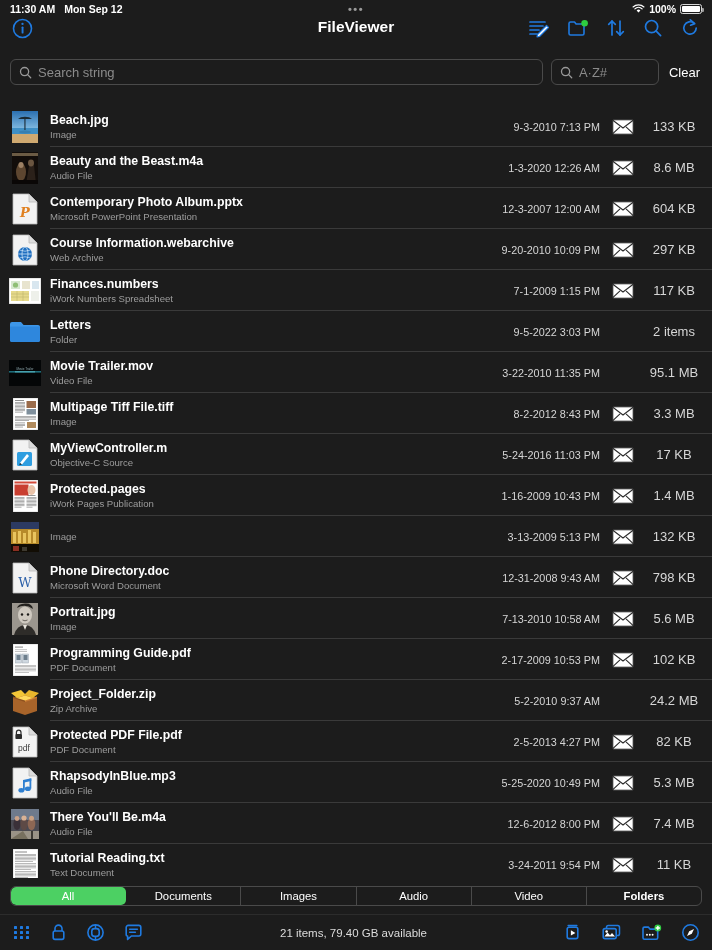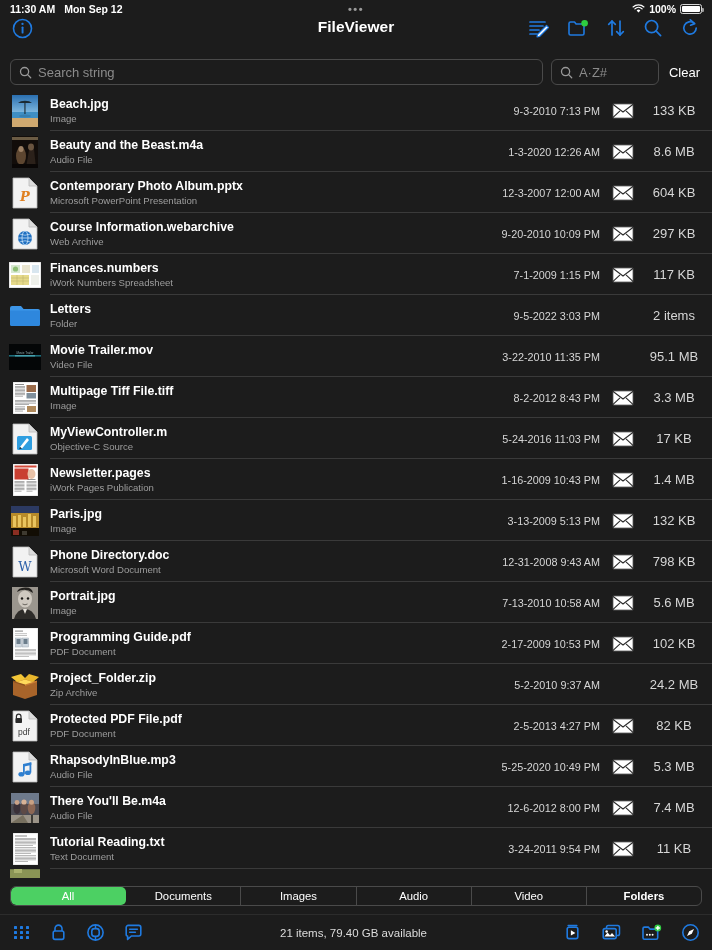--- a/index.html
+++ b/index.html
@@ -81,21 +81,21 @@
   .searchfield.az { flex: 0 0 108px; }
   .sf-text { color: #8b8b8b; font-size: 13px; }
   .clear-btn {
     color: #fff; font-size: 13px; padding: 0 2px; cursor: pointer;
     flex: 0 0 auto;
   }
 
   
   .filelist {
     flex: 1 1 auto; overflow: hidden;
-    background: #1c1c1c; position: relative;
+    background: #1c1c1c; position: relative; margin-top: 16px;
   }
   .row {
     height: 41px; display: flex; align-items: center;
     padding-left: 8px; position: relative; cursor: default;
   }
   .row::after {
     content: ""; position: absolute; left: 50px; right: 0; bottom: 0;
     height: 1px; background: #3a3a3a;
   }
   .thumb {
@@ -528,21 +528,21 @@
         <rect x="13.5" y="19.8" width="10" height="0.7"></rect>
               <rect x="13.5" y="21.2" width="10" height="0.7"></rect>
         <rect x="13.5" y="22.6" width="10" height="0.7"></rect>
               <rect x="13.5" y="24" width="10" height="0.7"></rect>
         <rect x="13.5" y="25.4" width="10" height="0.7"></rect>
               <rect x="13.5" y="26.8" width="6" height="0.7"></rect>
       </g>
     </svg>
         </div>
         <div class="rowmain">
-          <div class="fname">Newsletter.pages</div>
+          <div class="fname">Protected.pages</div>
           <div class="fkind">iWork Pages Publication</div>
         </div>
         <div class="fdate">1-16-2009 10:43 PM</div>
         <div class="mailcell">
           <svg width="22" height="16" viewBox="0 0 22 16">
   <rect x="0.8" y="0.8" width="20.4" height="14.4" rx="1" fill="#ffffff" stroke="#2b2b2b" stroke-width="1"></rect>
   <path d="M0.8 1.3 L11 9 L21.2 1.3" fill="none" stroke="#2b2b2b" stroke-width="1.1"></path>
   <path d="M0.8 14.7 L8 7.8 M21.2 14.7 L14 7.8" fill="none" stroke="#2b2b2b" stroke-width="1.1"></path>
 </svg>
         </div>
@@ -560,21 +560,20 @@
         <rect x="12" y="11" width="3" height="10"></rect>
               <rect x="17" y="8" width="3" height="13"></rect>
         <rect x="22" y="10" width="3" height="11"></rect>
       </g>
       <rect y="22" width="28" height="8" fill="#120d04"></rect>
       <rect x="2" y="24" width="6" height="5" fill="#8a2e22"></rect>
       <rect x="11" y="25" width="5" height="4" fill="#3e3a30"></rect>
     </svg>
         </div>
         <div class="rowmain">
-          <div class="fname">Paris.jpg</div>
           <div class="fkind">Image</div>
         </div>
         <div class="fdate">3-13-2009 5:13 PM</div>
         <div class="mailcell">
           <svg width="22" height="16" viewBox="0 0 22 16">
   <rect x="0.8" y="0.8" width="20.4" height="14.4" rx="1" fill="#ffffff" stroke="#2b2b2b" stroke-width="1"></rect>
   <path d="M0.8 1.3 L11 9 L21.2 1.3" fill="none" stroke="#2b2b2b" stroke-width="1.1"></path>
   <path d="M0.8 14.7 L8 7.8 M21.2 14.7 L14 7.8" fill="none" stroke="#2b2b2b" stroke-width="1.1"></path>
 </svg>
         </div>

